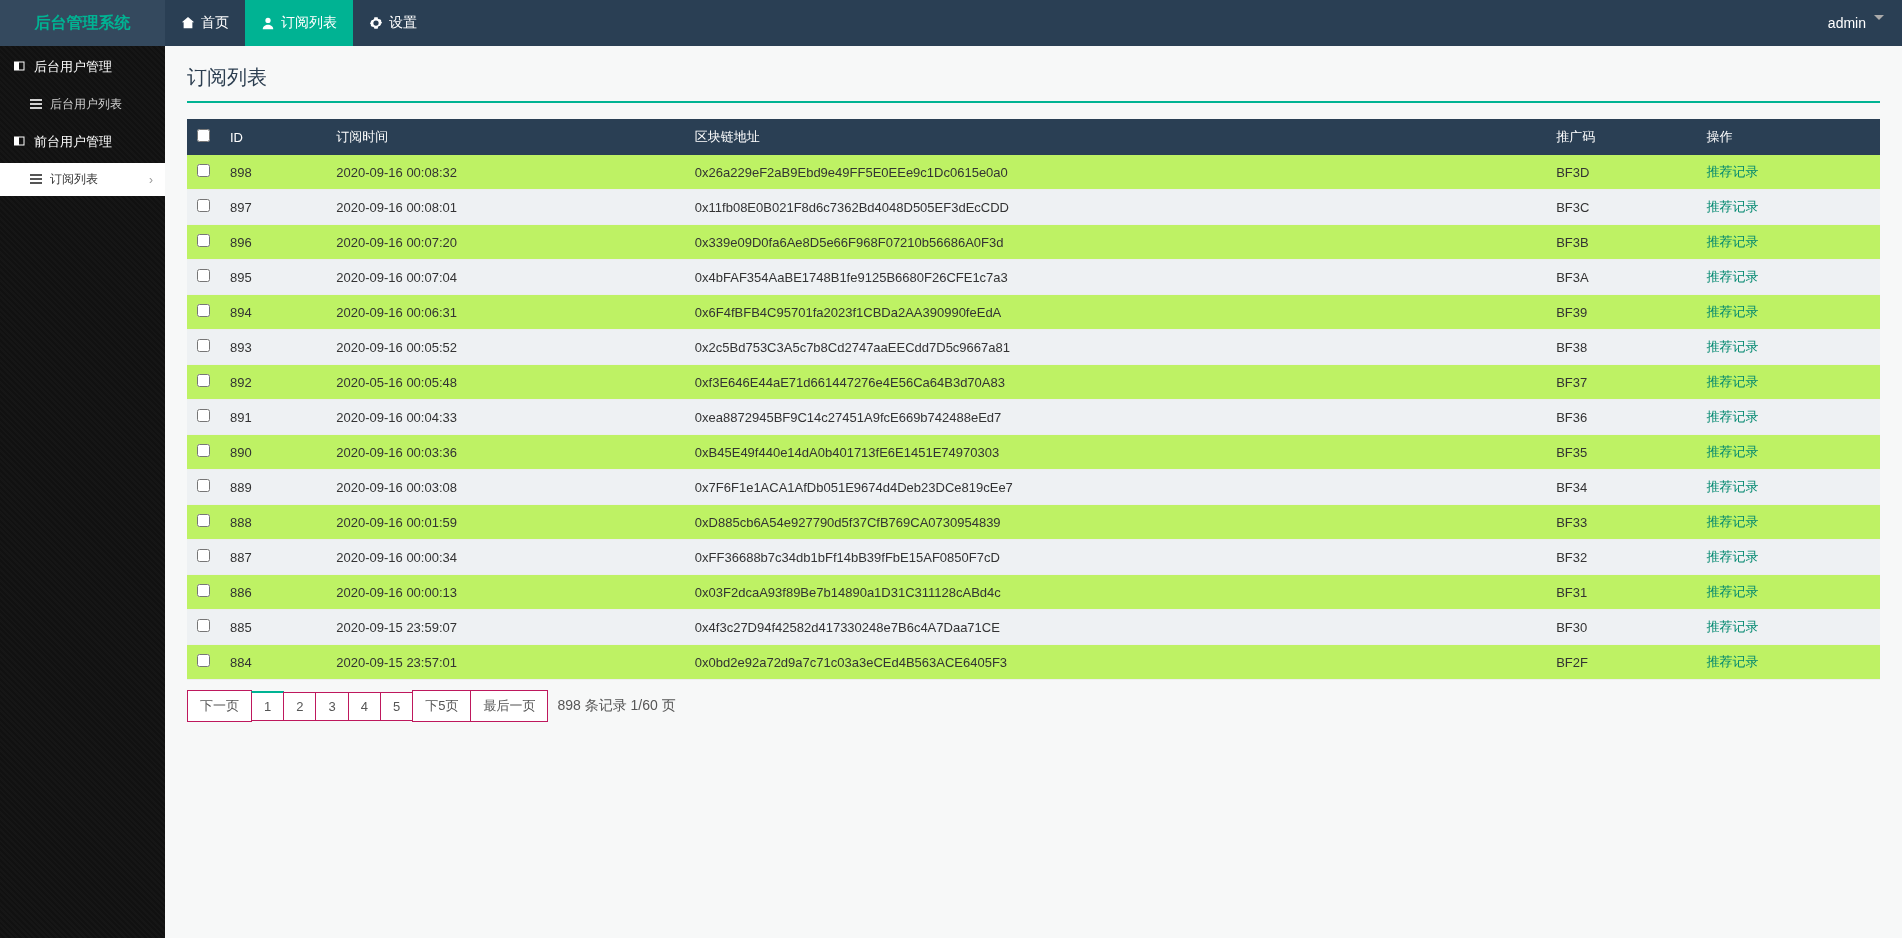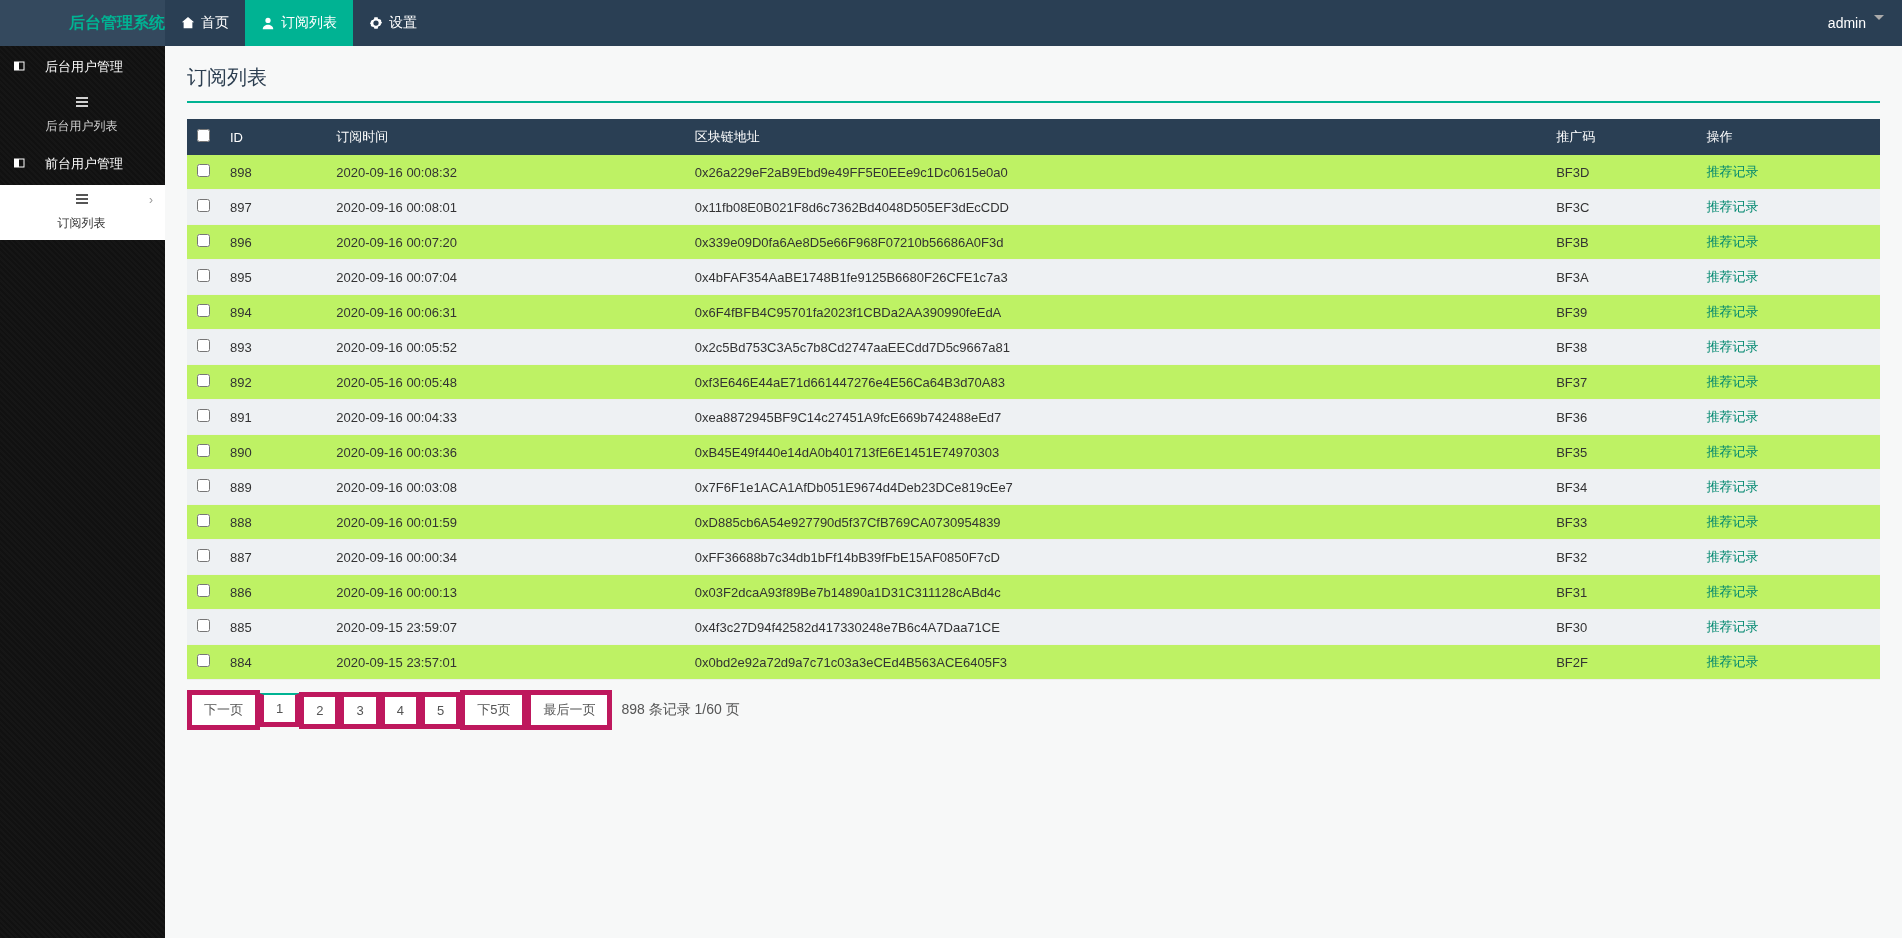--- a/index.html
+++ b/index.html
@@ -15,21 +15,21 @@
   display: flex;
   align-items: center;
   position: relative;
 }
 .brand {
   width: 165px;
   background: #34495e;
   color: #00b393;
   font-size: 16px;
   font-weight: bold;
-  text-align: right;
+  text-align: center;
   line-height: 46px;
   height: 46px;
 }
 .topnav { display: flex; height: 46px; }
 .topnav-item {
   display: flex;
   align-items: center;
   gap: 6px;
   padding: 0 16px;
   color: #fff;
@@ -56,36 +56,35 @@
 .wrap { display: flex; min-height: calc(100vh - 46px); }
 .sidebar {
   width: 165px;
   background: #111;
   background-image: repeating-linear-gradient(45deg, rgba(255,255,255,0.02) 0, rgba(255,255,255,0.02) 2px, transparent 2px, transparent 4px);
   flex-shrink: 0;
 }
 .side-head {
   display: flex;
   align-items: center;
-  gap: 19px;
+  gap: 8px;
   padding: 12px 14px;
   color: #fff;
   font-size: 13px;
   cursor: pointer;
 }
 .side-head svg, .side-sub svg { flex-shrink: 0; }
 .side-sub {
   display: flex;
   align-items: center;
   gap: 8px;
   padding: 8px 32px 8px 30px;
   color: #d0d0d0;
   font-size: 12px;
   cursor: pointer;
-  flex-direction: column;
 }
 .side-sub.active {
   background: #fff;
   color: #333;
   position: relative;
 }
 .side-sub.active::after {
   content: "›";
   position: absolute;
   right: 12px;
@@ -114,21 +113,21 @@
   font-size: 13px;
   color: #333;
   border-bottom: 1px solid #eee;
 }
 table.data tbody tr:nth-child(even) td { background: #eef1f3; }
 table.data td.link a { color: #00886f; text-decoration: none; cursor: pointer; }
 table.data th:first-child, table.data td:first-child { width: 30px; text-align: center; }
 input[type=checkbox] { cursor: pointer; }
 .pager { margin-top: 10px; display: flex; align-items: center; gap: 0; }
 .pager-btn {
-  border: 5px solid #be185d;
+  border: 1px solid #be185d;
   background: #fff;
   padding: 6px 12px;
   font-size: 13px;
   color: #555;
   cursor: pointer;
   margin-right: -1px;
 }
 .pager-btn.active { border-top: 2px solid #00b393; }
 .pager-info { margin-left: 10px; color: #555; font-size: 14px; }
 .ic svg { display: block; }

